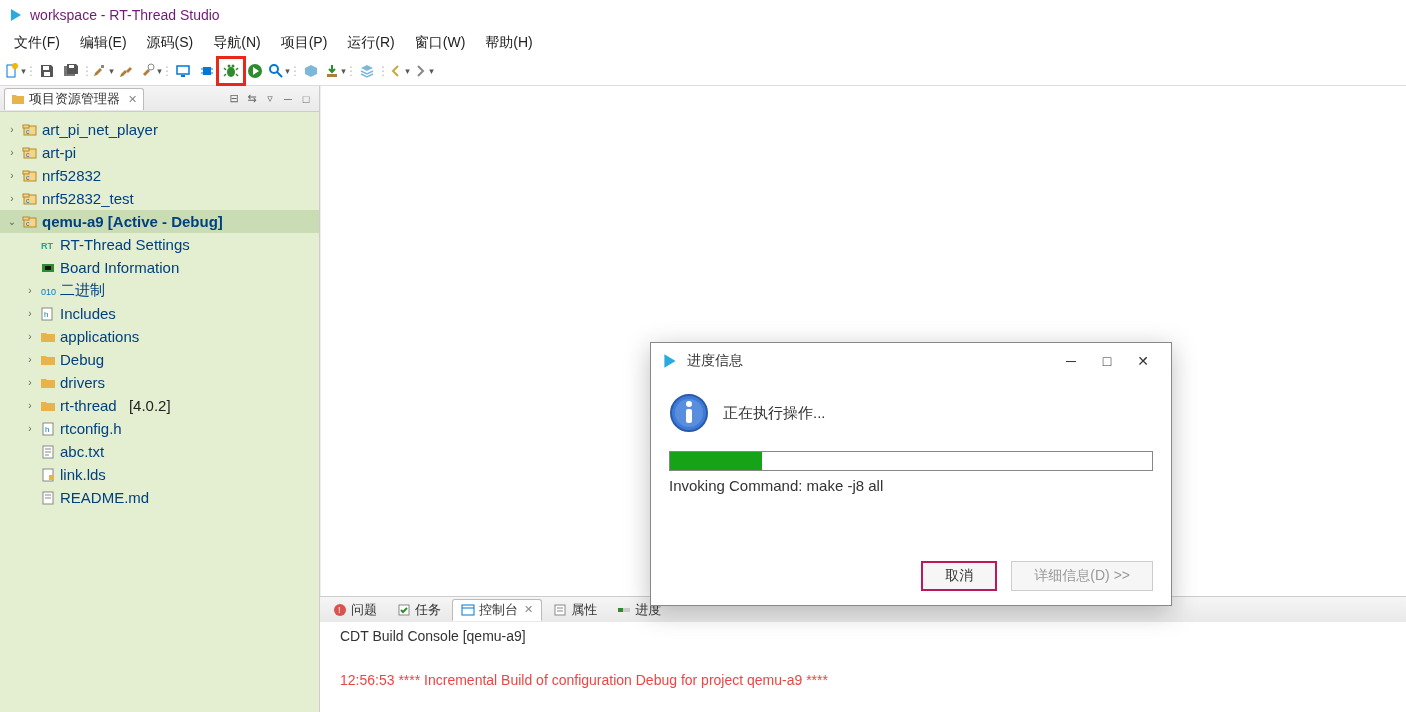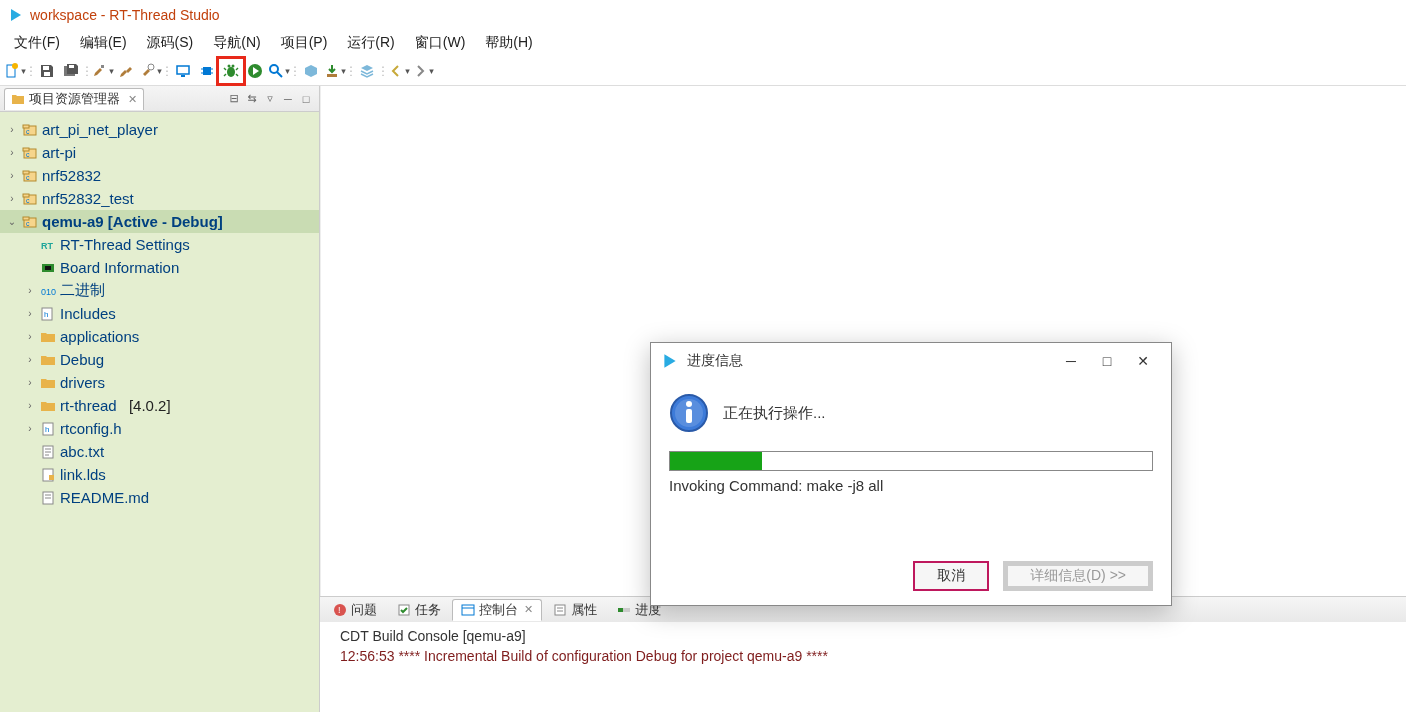--- a/index.html
+++ b/index.html
@@ -1,17 +1,17 @@
 <!DOCTYPE html>
 <html><head>
 <meta charset="utf-8">
 <style>
 * { margin:0; padding:0; box-sizing:border-box; font-family:"Microsoft YaHei","Segoe UI",Tahoma,sans-serif; }
 body { width:1406px; height:712px; background:#fff; font-size:13px; color:#333; overflow:hidden; position:relative;}
-.titlebar { height:30px; display:flex; align-items:center; padding:0 8px; background:#fff; font-size:14px; color:#c2410c;}
+.titlebar { height:30px; display:flex; align-items:center; padding:0 8px; background:#fff; font-size:14px; color:#701a75;}
 .titlebar .icon { width:16px; height:16px; margin-right:6px; display:inline-flex;}
 .menubar { height:26px; display:flex; align-items:center; padding:0 6px; gap:4px;}
 .menubar .mitem { padding:2px 8px; font-size:14px; color:#222; cursor:default;}
 .toolbar { height:30px; display:flex; align-items:center; padding:2px 4px; border-bottom:1px solid #ddd; gap:2px; background:#fff;}
 .tbtn { width:22px; height:22px; display:inline-flex; align-items:center; justify-content:center; border-radius:2px; position:relative;}
 .tbtn svg { width:16px; height:16px;}
 .tsep { width:6px; height:22px; display:inline-flex; align-items:center; justify-content:center; color:#aaa;}
 .tsep::before { content:"⋮"; font-size:12px; color:#bbb;}
 .dropdown-arrow::after { content:"▾"; font-size:9px; color:#555; margin-left:1px;}
 .red-box { position:absolute; top:-4px; left:-4px; width:30px; height:30px; border:3px solid #e8291a; pointer-events:none;}
@@ -33,36 +33,36 @@
 .tree .kids { padding-left:18px;}
 .main { flex:1; display:flex; flex-direction:column; background:#fff;}
 .editor-area { flex:1; background:#fff; border-left:1px solid #eee;}
 .bottom-tabs { height:26px; display:flex; align-items:center; background:linear-gradient(#f5f5f5,#e9e9e9); border-top:1px solid #ccc; padding:0 4px; gap:2px;}
 .btab { height:22px; display:flex; align-items:center; padding:0 8px; font-size:13px; gap:4px; border:1px solid transparent; border-radius:3px 3px 0 0;}
 .btab.active { background:#fff; border-color:#bbb; border-bottom-color:#fff;}
 .btab .ticon { width:14px; height:14px; display:inline-flex;}
 .btab .vclose { font-size:11px; color:#888; margin-left:2px;}
 .console { flex:0 0 90px; overflow:auto; padding:4px 20px; font-family:Consolas,monospace; font-size:14px; line-height:20px; background:#fff;}
 .console .hdr { color:#333;}
-.console .line { color:#7f1d1d;}
+.console .line { color:#ef4444;margin-top:24px;}
 
 .dialog { position:absolute; left:650px; top:342px; width:522px; height:264px; background:#fff; border:1px solid #888; box-shadow:0 6px 24px rgba(0,0,0,.25);}
 .dialog .dtitle { height:36px; display:flex; align-items:center; padding:0 10px; font-size:14px;}
 .dialog .dtitle .wicon { width:18px;height:18px;margin-right:8px; display:inline-flex;}
 .dialog .dtitle .spacer{flex:1;}
 .dialog .wbtn { width:36px;height:28px; display:inline-flex; align-items:center; justify-content:center; font-size:14px; color:#333;}
 .dialog .body { padding:10px 18px 0 18px;}
 .dialog .msgrow { display:flex; align-items:center; gap:14px; height:48px;}
 .dialog .infoicon { width:40px;height:40px; display:inline-flex;}
 .dialog .msgtext { font-size:15px;}
 .dialog .progress { margin-top:14px; height:20px; border:1px solid #888; background:#fff; position:relative;}
 .dialog .progress .fill { height:100%; background:#17a317; width:19%;}
 .dialog .cmdline { margin-top:6px; font-size:15px;}
 .dialog .btnrow { position:absolute; bottom:14px; right:18px; display:flex; gap:14px;}
-.dialog .dbtn { height:30px; padding:0 22px; font-size:14px; background:#f6f6f6; border:5px solid #1d4ed8; display:inline-flex; align-items:center;}
+.dialog .dbtn { height:30px; padding:0 22px; font-size:14px; background:#f6f6f6; border:1px solid #1d4ed8; display:inline-flex; align-items:center;}
 .dialog .dbtn.primary { border:2px solid #be185d;}
 .dialog .dbtn.disabled { color:#999; border-color:#ccc; background:#f6f6f6;}
 
 svg { display:block;}
 </style>
 </head>
 <body>
 
 <div class="titlebar">
   <span class="icon">

